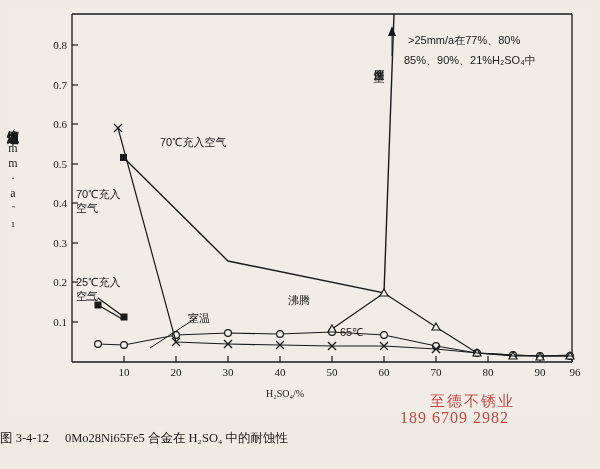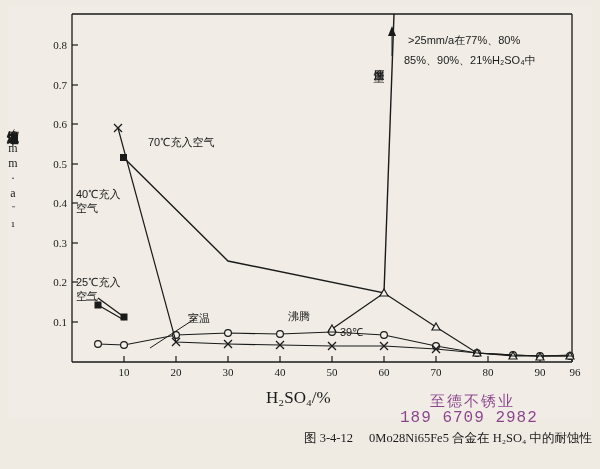--- a/index.html
+++ b/index.html
@@ -34,49 +34,49 @@
     font-weight:bold;
     line-height:14px;
     text-align:center;
     color:#1a1a1a;
     letter-spacing:0px;
   }
   .axis-title-y span{display:block;}
   .axis-title-x{
     position:absolute;
     left:266px;top:388px;
-    font-size:17px;
+    font-size:10px;
     color:#1a1a1a;
     font-family:"Liberation Serif", serif;
   }
   .caption{
     position:absolute;
     left:0;top:430px;width:592px;
-    text-align:right;
+    text-align:left;
     font-size:12.5px;
     color:#1a1a1a;
   }
   .caption .num{margin-right:16px;}
   .lbl{
     position:absolute;
     font-size:11px;
     color:#1a1a1a;
     font-family:"Liberation Sans", sans-serif;
     line-height:13px;
     white-space:nowrap;
   }
   .vert{
     writing-mode:vertical-rl;
     text-orientation:upright;
     letter-spacing:1px;
   }
   .watermark{
     position:absolute;
-    color:#701a75;
-    font-family:Liberation Mono, monospace;
+    color:#b91c1c;
+    font-family:Liberation Serif, serif;
     opacity:.8;
     pointer-events:none;
     white-space:nowrap;
   }
   .wm1{left:430px;top:392px;font-size:15px;letter-spacing:2px;}
   .wm2{left:400px;top:409px;font-size:16px;letter-spacing:1px;}
 </style>
 </head>
 <body>
 
@@ -244,33 +244,33 @@
   </g>
 </svg>
 
 <div class="axis-title-y">
   <span class="vert">腐蚀速率</span>
   <span class="vert" style="font-weight:normal;margin-top:2px;">/mm·a⁻¹</span>
 </div>
 
 <div class="axis-title-x">H₂SO₄/%</div>
 
-<div class="lbl" style="left:148px;top:136px;">70℃充入空气</div>
-
-<div class="lbl" style="left:76px;top:188px;">40℃充入</div>
+<div class="lbl" style="left:160px;top:136px;">70℃充入空气</div>
+
+<div class="lbl" style="left:76px;top:188px;">70℃充入</div>
 <div class="lbl" style="left:76px;top:202px;">空气</div>
 
 <div class="lbl" style="left:76px;top:276px;">25℃充入</div>
 <div class="lbl" style="left:76px;top:290px;">空气</div>
 
 <div class="lbl" style="left:188px;top:312px;">室温</div>
 
-<div class="lbl" style="left:288px;top:310px;">沸腾</div>
-
-<div class="lbl" style="left:340px;top:326px;">39℃</div>
+<div class="lbl" style="left:288px;top:294px;">沸腾</div>
+
+<div class="lbl" style="left:340px;top:326px;">65℃</div>
 
 <div class="lbl vert" style="left:372px;top:60px;font-size:11px;">腐蚀严重</div>
 
 <div class="lbl" style="left:408px;top:34px;">&gt;25mm/a在77%、80%</div>
 <div class="lbl" style="left:404px;top:54px;">85%、90%、21%H₂SO₄中</div>
 
 <div class="watermark wm1">至德不锈业</div>
 <div class="watermark wm2">189 6709 2982</div>
 
 <div class="caption">

